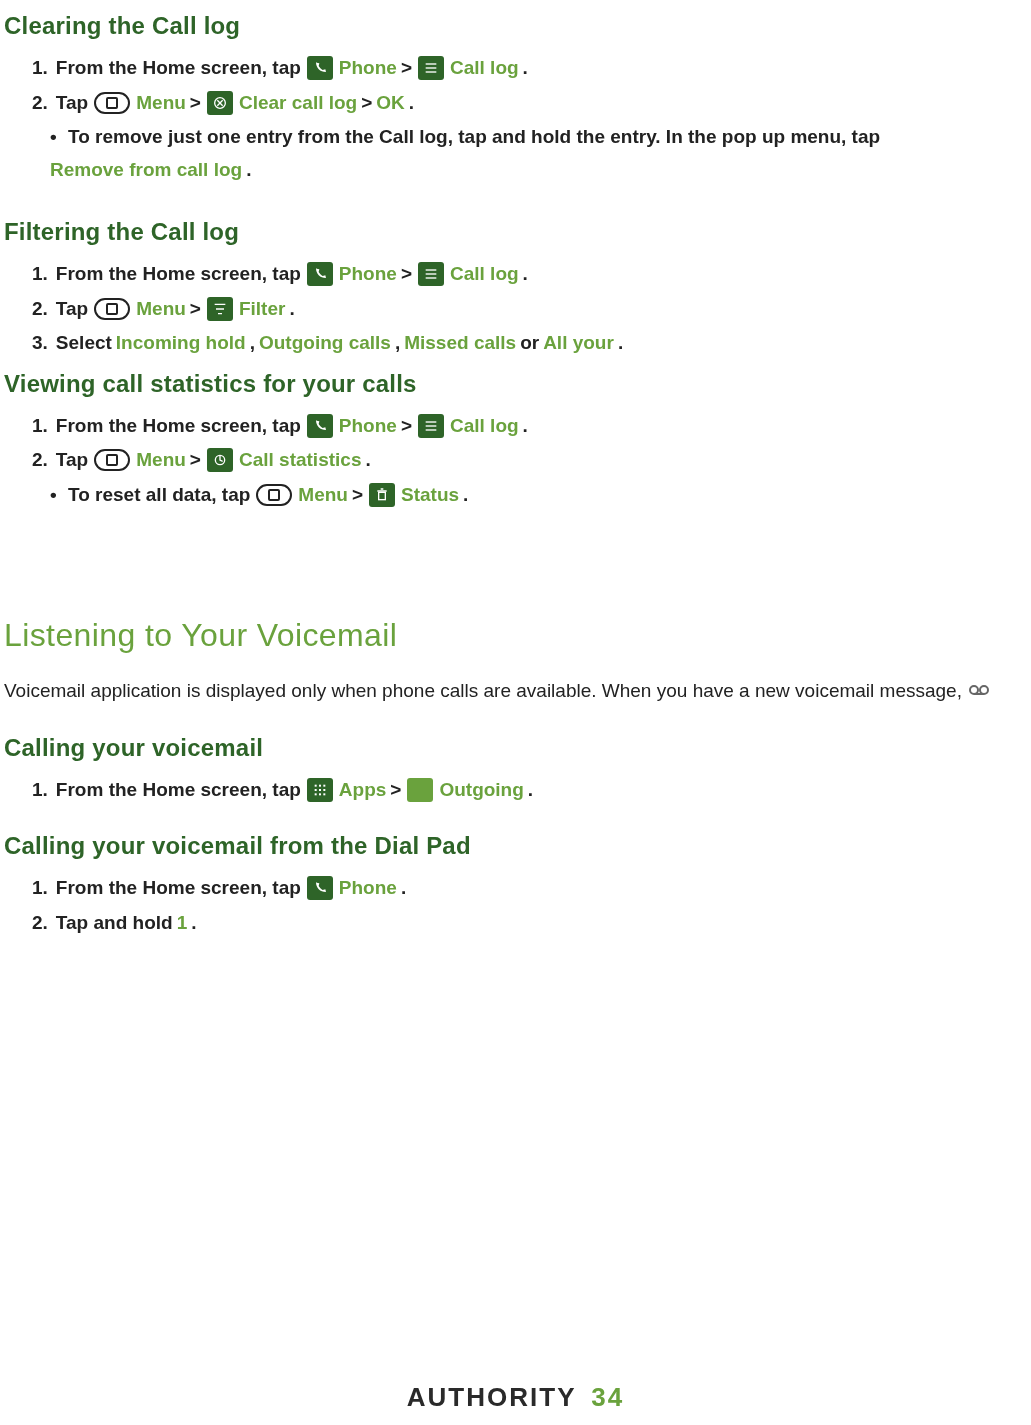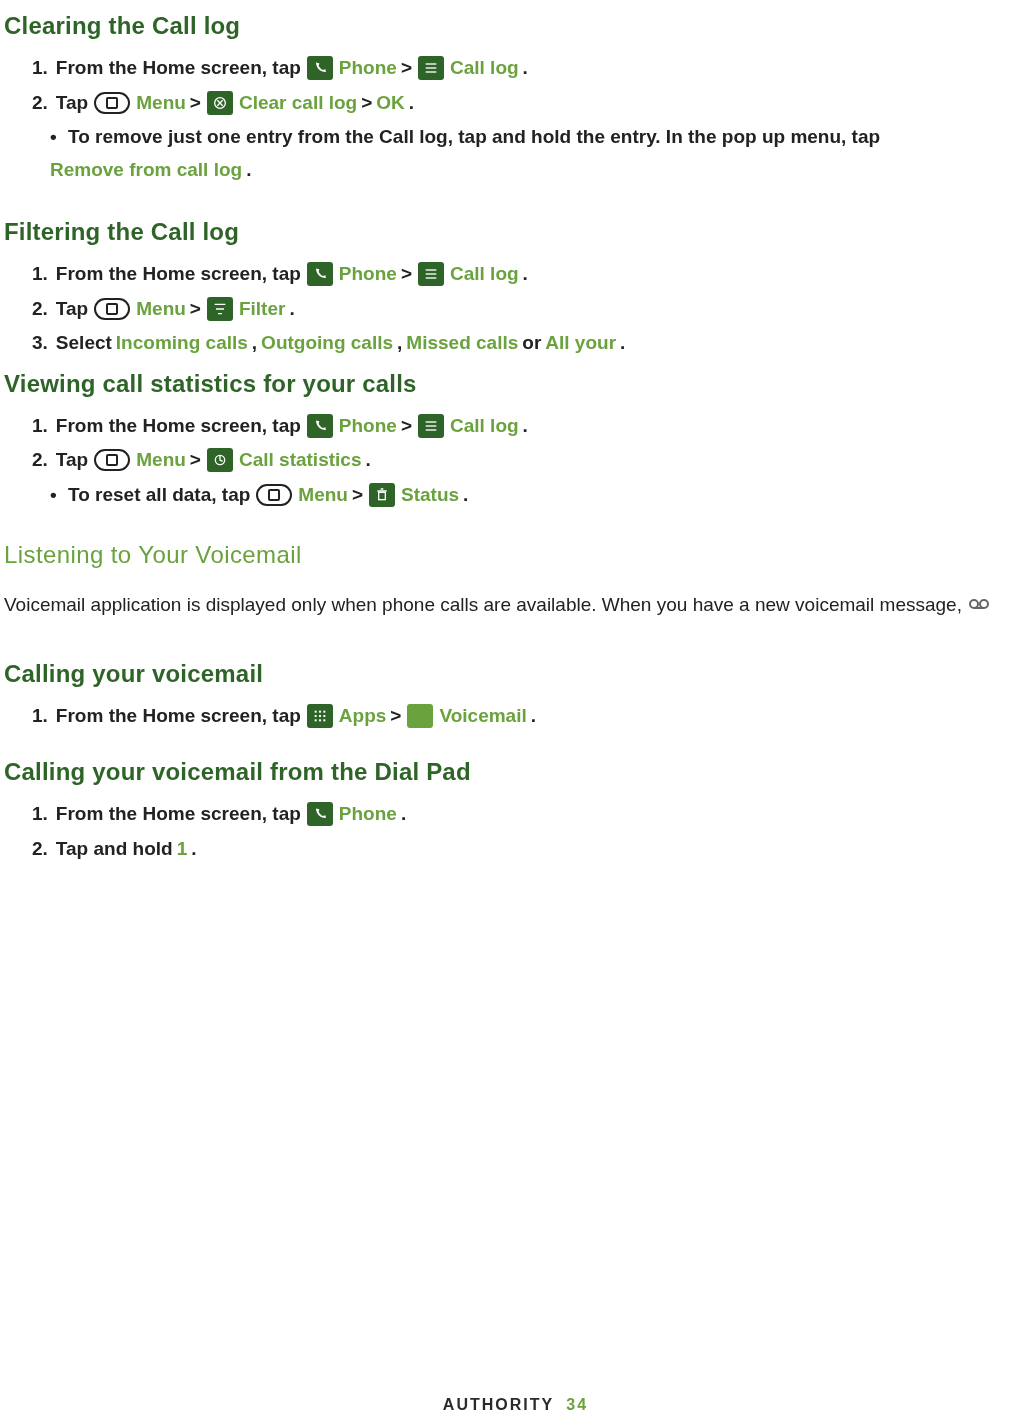--- a/index.html
+++ b/index.html
@@ -21,22 +21,22 @@
   .h2 {
     color: #2e6428;
     font-weight: 700;
     font-size: 24px;
     margin: 8px 0 10px 0;
     letter-spacing: .2px;
   }
   .h1 {
     color: #6aa23d;
     font-weight: 500;
-    font-size: 24px;
-    margin: 28px 0 18px 0;
+    font-size: 32px;
+    margin: 102px 0 18px 0;
     letter-spacing: .4px;
   }
   .step, .bullet, .p {
     font-weight: 600;
     color: #222;
     font-size: 19px;
     margin: 6px 0;
     display: flex;
     flex-wrap: wrap;
     align-items: center;
@@ -82,21 +82,21 @@
   .icon.vm-blank { background:#6aa23d; }
   .icon.vm-status { background:#fff; border:none; width:20px; height:14px;}
   .inline { display:inline-flex; align-items:center; gap:4px; }
   .footer {
     position: absolute;
     bottom: 8px;
     left:0; right:0;
     text-align:center;
     font-family: "Arial Black", Arial, sans-serif;
     letter-spacing: 2px;
-    font-size: 16px;
+    font-size: 26px;
     font-weight: 900;
   }
   .footer .brand { color:#2a2a2a; }
   .footer .pg { color:#6aa23d; margin-left:6px;}
 </style>
 </head>
 <body>
 
 <div class="page">
 
@@ -182,21 +182,21 @@
           <path d="M4 5h16M6 12h12M9 19h6" stroke="#fff" stroke-width="2"></path>
         </svg>
     </span>
     <span class="term">Filter</span>
     <span>.</span>
   </div>
 
   <div class="step">
     <span class="num">3.</span>
     <span>Select</span>
-    <span class="term">Incoming calls</span>
+    <span class="term">Incoming hold</span>
     <span>,</span>
     <span class="term">Outgoing calls</span>
     <span>,</span>
     <span class="term">Missed calls</span>
     <span>or</span>
     <span class="term">All your</span>
     <span>.</span>
   </div>
 
   <div class="h2" style="">Viewing call statistics for your calls</div>
@@ -262,21 +262,21 @@
       <span class="icon vm-status">
         <svg width="20" height="14" viewBox="0 0 20 14">
             <circle cx="5" cy="7" r="4" fill="none" stroke="#666" stroke-width="2"></circle>
             <circle cx="15" cy="7" r="4" fill="none" stroke="#666" stroke-width="2"></circle>
             <path d="M5 11h10" stroke="#666" stroke-width="2"></path>
           </svg>
       </span>
     </span>
   </div>
 
-  <div class="h2" style="margin-top:36px">Calling your voicemail</div>
+  <div class="h2" style="margin-top:24px">Calling your voicemail</div>
 
   <div class="step">
     <span class="num">1.</span>
     <span>From the Home screen, tap</span>
     <span class="icon">
       <svg width="16" height="16" viewBox="0 0 24 24">
           <g fill="#fff">
             <rect x="4" y="4" width="3" height="3"></rect>
             <rect x="10.5" y="4" width="3" height="3"></rect>
             <rect x="17" y="4" width="3" height="3"></rect>
@@ -285,21 +285,21 @@
             <rect x="17" y="10.5" width="3" height="3"></rect>
             <rect x="4" y="17" width="3" height="3"></rect>
             <rect x="10.5" y="17" width="3" height="3"></rect>
             <rect x="17" y="17" width="3" height="3"></rect>
           </g>
         </svg>
     </span>
     <span class="term">Apps</span>
     <span>&gt;</span>
     <span class="icon vm-blank"></span>
-    <span class="term">Voicemail</span>
+    <span class="term">Outgoing</span>
     <span>.</span>
   </div>
 
   <div class="h2" style="margin-top:24px">Calling your voicemail from the Dial Pad</div>
 
   <div class="step">
     <span class="num">1.</span>
     <span>From the Home screen, tap</span>
     <span class="icon">
       <svg width="16" height="16" viewBox="0 0 24 24" fill="none">

